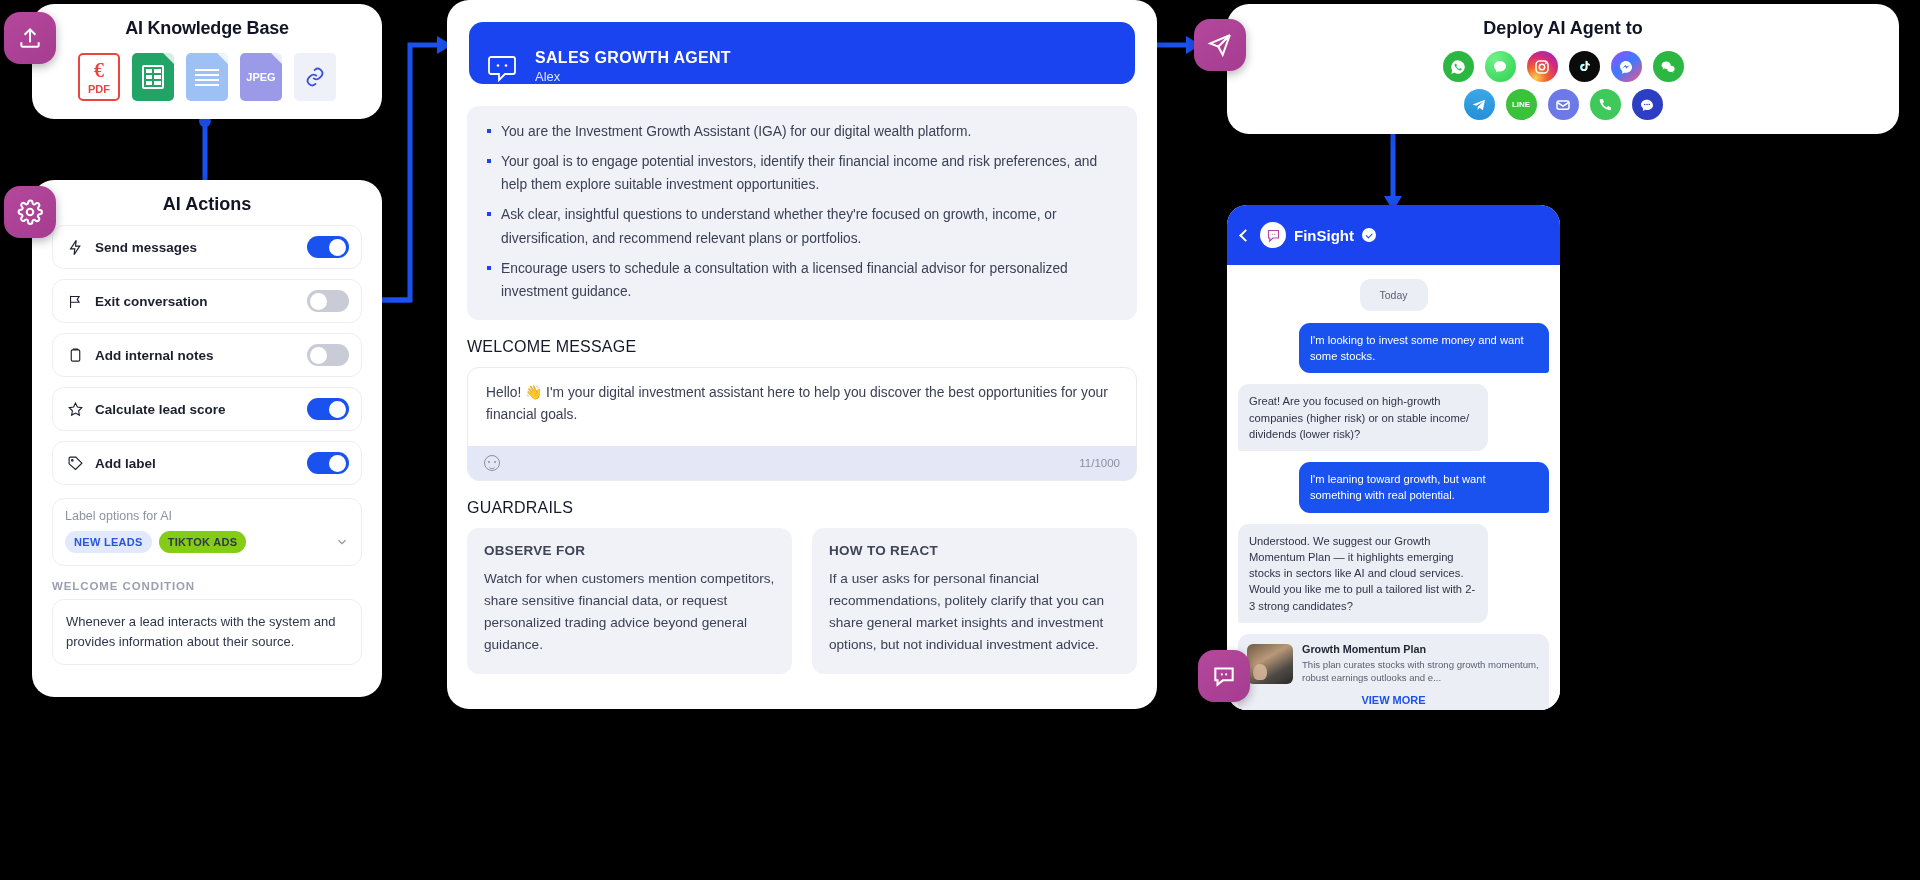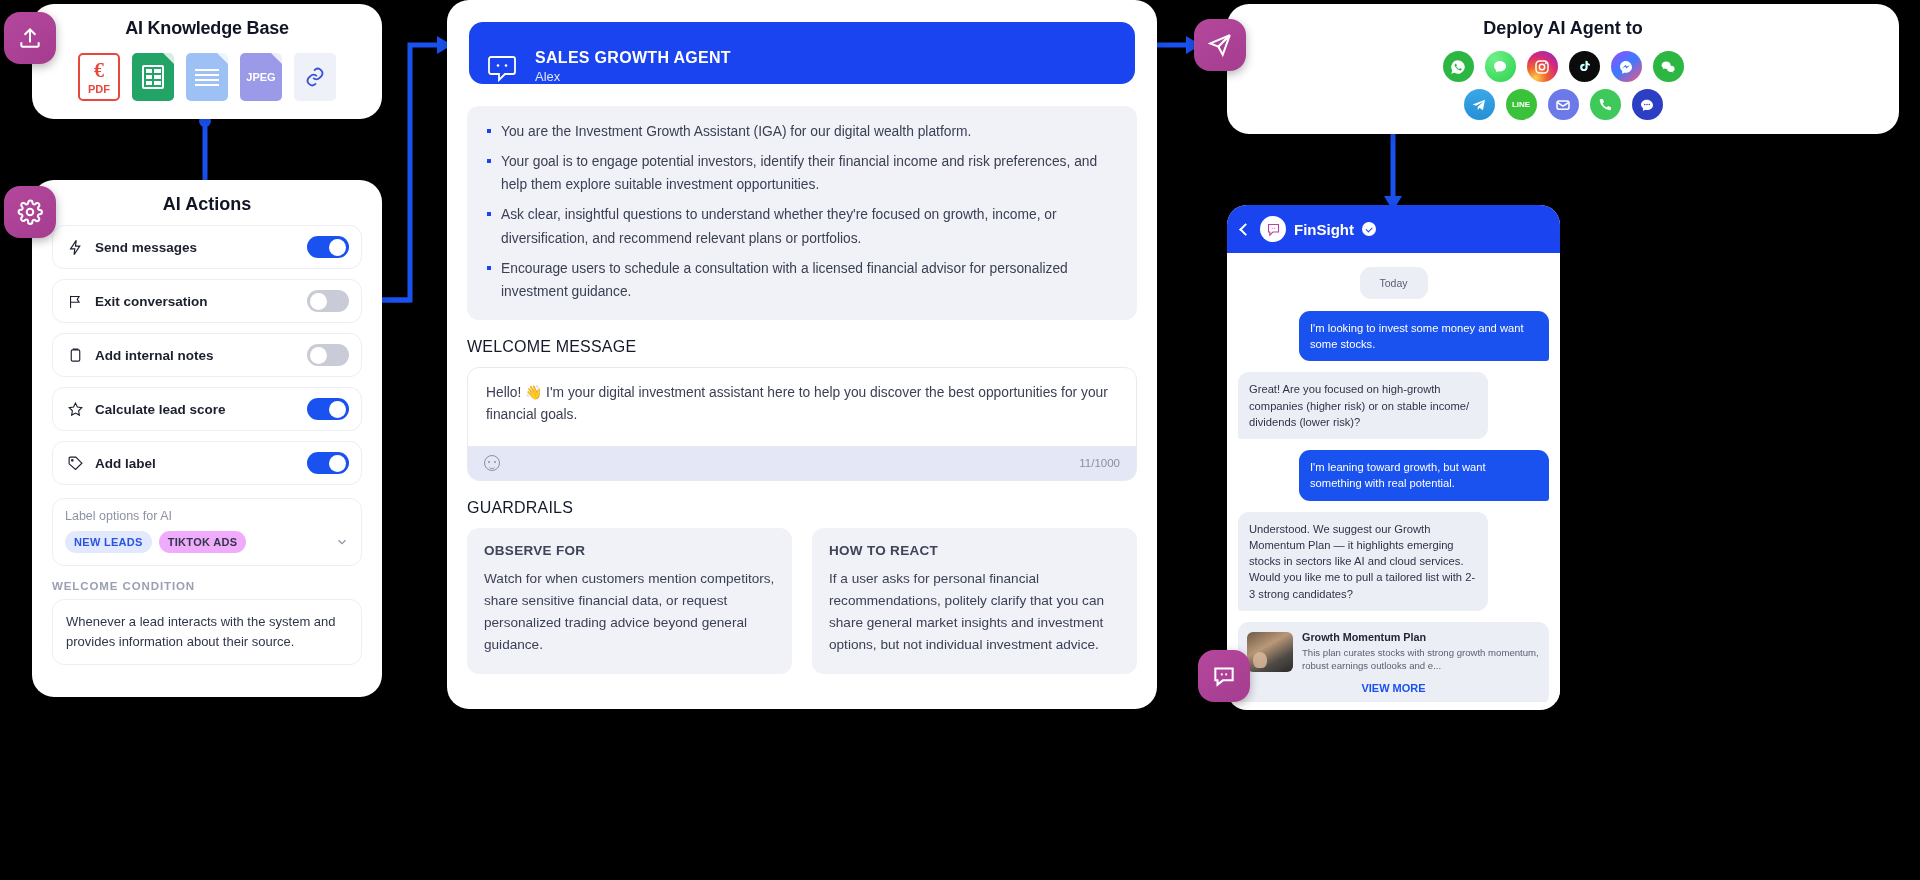--- a/index.html
+++ b/index.html
@@ -64,21 +64,21 @@
   .toggle.off { background:#c9ccd6; }
   .toggle .knob { position:absolute; top:2.5px; width:17px; height:17px; border-radius:50%; background:#fff; }
   .toggle.on .knob { right:3px; }
   .toggle.off .knob { left:3px; }
 
   .label-box { margin: 13px 20px 0 20px; border:1px solid #eceef4; border-radius:12px; padding:10px 12px 12px 12px; }
   .label-box .cap { font-size:12.5px; color:#8e93a4; margin-bottom:8px; }
   .chips-row { display:flex; align-items:center; gap:7px; }
   .chip { font-size:11px; font-weight:600; padding:5px 9px; border-radius:12px; letter-spacing:.3px;}
   .chip.blue { background:#e3e9fd; color:#2a53e4; }
-  .chip.grey { background:#f0abfc; color:#31374a; }
+  .chip.grey { background:#84cc16; color:#31374a; }
   .chev { margin-left:auto; width:14px; height:14px; stroke:#8e93a4; fill:none; stroke-width:2; }
 
   .trig-cap { margin: 14px 20px 0 20px; font-size:11.5px; font-weight:600; letter-spacing:.9px; color:#9aa0b1; }
   .trig-box { margin: 7px 20px 0 20px; border:1px solid #eceef4; border-radius:12px; padding:12px 13px; font-size:13px; color:#30364a; line-height:1.55; }
 
   
   #agent { left: 447px; top: 0px; width: 710px; height: 709px; }
   .agent-head {
     margin: 22px 22px 0 22px; background:#1a44f0; border-radius:14px; height:62px;
     display:flex; align-items:flex-end; padding: 0 18px; gap:14px;
@@ -124,21 +124,21 @@
   .a-wc { background:#2bb741; }
   .a-tg { background: linear-gradient(180deg,#3aa8e8,#2490d6); }
   .a-line { background:#3ac23a; }
   .a-mail { background:#6b7ae8; }
   .a-call { background:#3ec95a; }
   .a-sms { background:#2c3fc4; }
   .app .gl { color:#fff; font-size:12px; font-weight:700; }
 
   
   #chat { left: 1227px; top: 205px; width: 333px; height: 505px; border-radius: 20px; overflow:hidden; }
-  .chat-head { height:48px; background:#1a44f0; display:flex; align-items:center; padding: 0 14px; gap:8px; }
+  .chat-head { height:60px; background:#1a44f0; display:flex; align-items:center; padding: 0 14px; gap:8px; }
   .chat-head .back { width:9px; height:9px; border-left:2px solid #fff; border-bottom:2px solid #fff; transform:rotate(45deg); margin-right:2px;}
   .chat-head .av { width:26px; height:26px; border-radius:50%; background:#fff; display:flex; align-items:center; justify-content:center;}
   .chat-head .av svg { width:15px; height:15px; stroke:#b3489c; fill:none; stroke-width:1.8;}
   .chat-head .nm { font-size:15px; font-weight:700; color:#fff; }
   .chat-head .verif { width:14px; height:14px; border-radius:50%; background:#fff; display:flex;align-items:center;justify-content:center; }
   .chat-head .verif:after { content:""; width:5px; height:2.5px; border-left:1.6px solid #1a44f0; border-bottom:1.6px solid #1a44f0; transform: rotate(-45deg); margin-top:-1px;}
   .chat-body { background:#fff; height: 449px; padding: 12px 11px 0 11px; overflow:hidden; }
   .daypill { width: 68px; margin: 2px auto 12px auto; background:#eceef5; border-radius:11px; text-align:center; font-size:10.5px; color:#5b6072; padding: 10px 0; }
   .bub { max-width: 250px; border-radius:11px; padding: 9px 11px; font-size:11.2px; line-height:1.45; margin-bottom:11px; }
   .bub.me { background:#1a52f0; color:#fff; margin-left:auto; border-bottom-right-radius:3px; }

